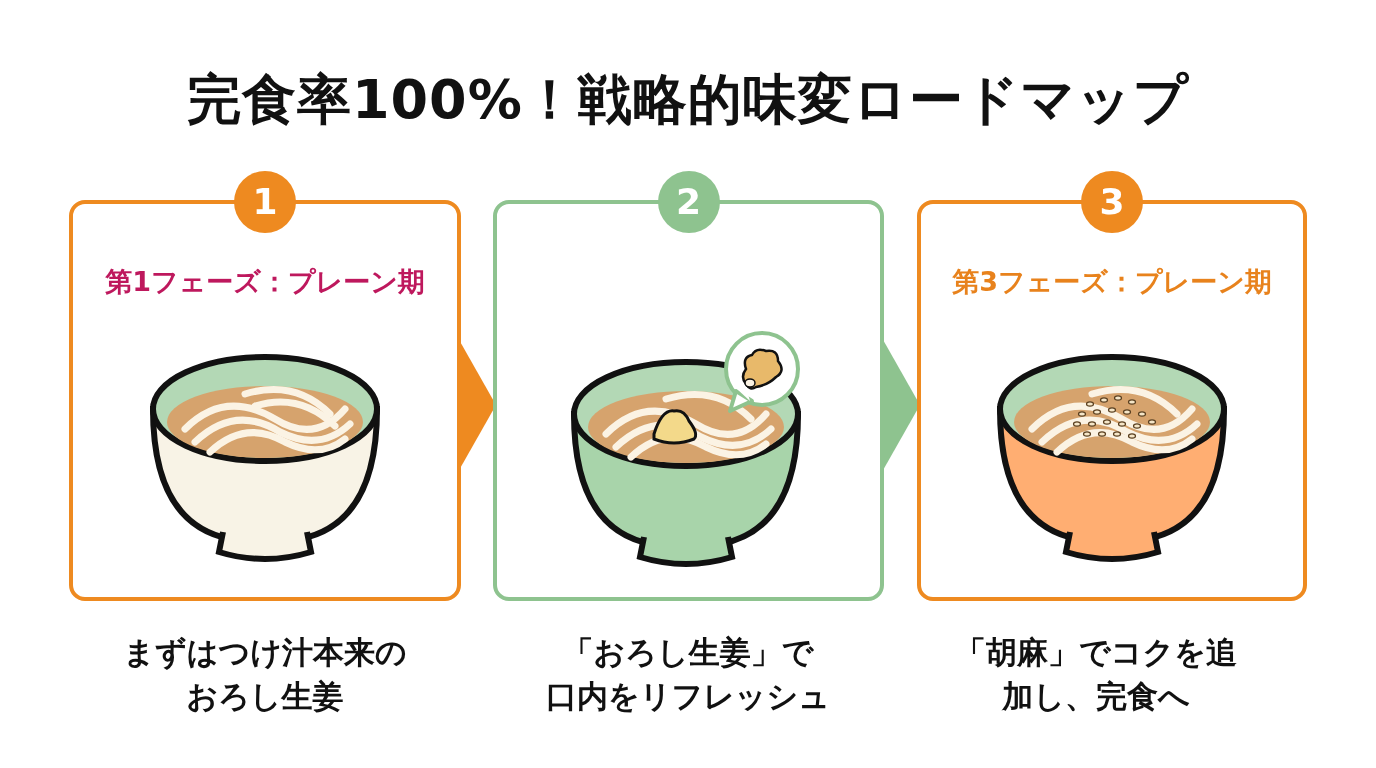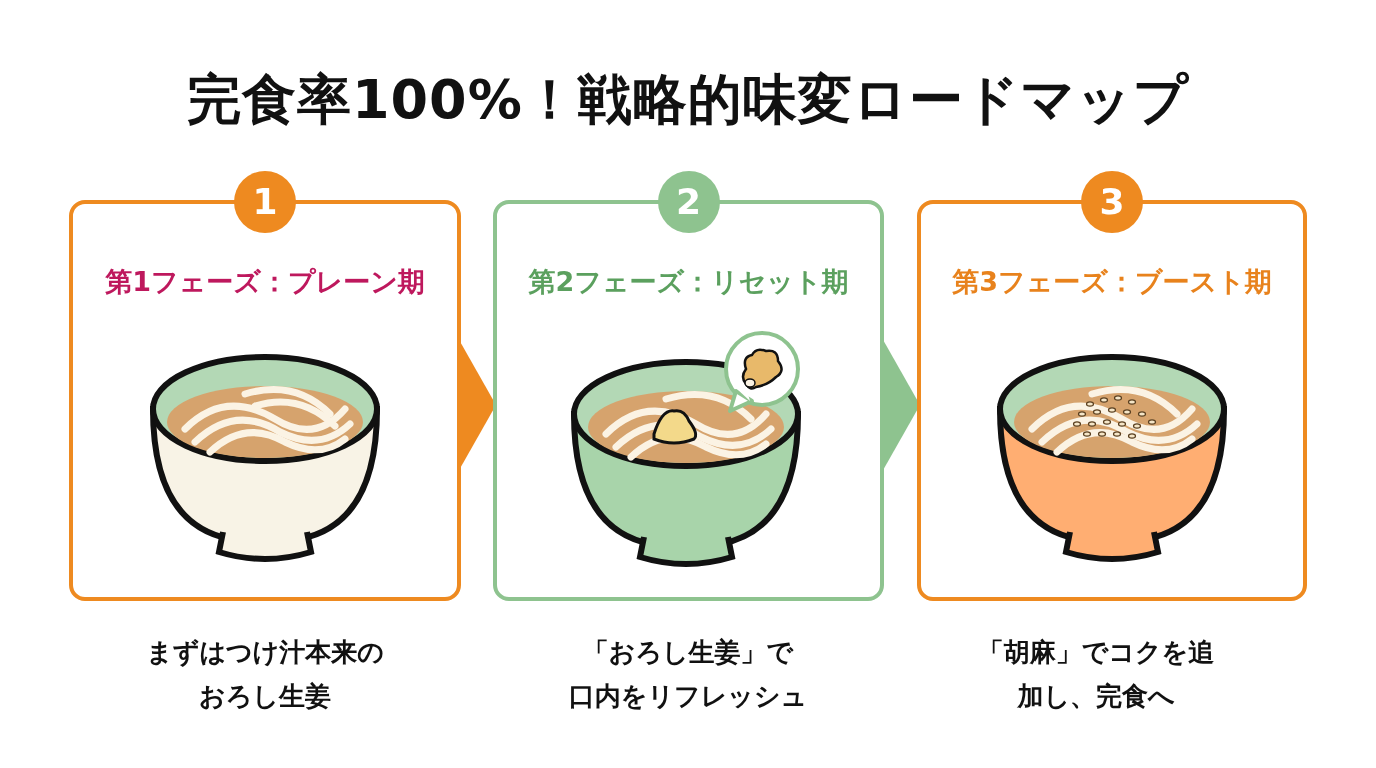--- a/index.html
+++ b/index.html
@@ -21,21 +21,21 @@
     font-size: 36px; font-weight: bold; text-align: center; line-height: 62px;
   }
   .phase-title {
     position: absolute; top: 60px; left: 0; width: 100%; text-align: center;
     font-size: 27px; font-weight: bold;
   }
   .bowl { position: absolute; left: 50%; top: 130px; transform: translateX(-50%); }
   .arrow { position: absolute; }
   .caption {
     position: absolute; top: 630px; width: 400px; text-align: center;
-    font-size: 26px; font-weight: bold; color: #111; line-height: 44px;
+    font-size: 31px; font-weight: bold; color: #111; line-height: 44px;
   }
 </style>
 </head>
 <body>
 
 <div class="title">完食率100%！戦略的味変ロードマップ</div>
 
 <div class="card" style="left:69px; width:392px; border-color:#EE8A20;">
   <div class="badge" style="background:#EE8A20;">1</div>
   <div class="phase-title" style="color:#be185d;">第1フェーズ：プレーン期</div>
@@ -57,21 +57,20 @@
 </div>
 
 <div class="arrow" style="left:458px; top:330px;">
   <svg width="42" height="140" viewBox="0 0 42 140">
       <polygon points="0,8 38,75 0,142" fill="#EE8A20"></polygon>
     </svg>
 </div>
 
 <div class="card" style="left:493px; width:391px; border-color:#8EC38F;">
   <div class="badge" style="background:#8EC38F;">2</div>
-  <div class="phase-title" style="color:#5BA05E;">第2フェーズ：リセット期</div>
   <div class="bowl" style="top:125px;">
     <svg width="270" height="240" viewBox="0 0 270 240">
       <path d="M20 85 Q20 200 97 215 L167 215 Q244 200 244 85 Z" fill="#A8D4AA" stroke="#111" stroke-width="6"></path>
       <path d="M90 208 L86 228 Q132 242 178 228 L174 208" fill="#A8D4AA" stroke="#111" stroke-width="6"></path>
       <ellipse cx="132" cy="85" rx="112" ry="52" fill="#B3D8B5" stroke="#111" stroke-width="6"></ellipse>
       <ellipse cx="132" cy="98" rx="98" ry="36" fill="#D6A36D"></ellipse>
       <g fill="none" stroke="#FBF3E4" stroke-width="7" stroke-linecap="round">
         <path d="M52 105 Q92 65 142 95 Q182 120 212 85"></path>
         <path d="M62 118 Q102 80 147 108 Q187 128 217 100"></path>
         <path d="M77 128 Q112 95 152 118 Q187 135 212 115"></path>
@@ -90,21 +89,21 @@
 </div>
 
 <div class="arrow" style="left:882px; top:330px;">
   <svg width="42" height="140" viewBox="0 0 42 140">
       <polygon points="0,8 38,75 0,142" fill="#8EC38F"></polygon>
     </svg>
 </div>
 
 <div class="card" style="left:917px; width:390px; border-color:#EE8A20;">
   <div class="badge" style="background:#EE8A20;">3</div>
-  <div class="phase-title" style="color:#E8821C;">第3フェーズ：ブースト期</div>
+  <div class="phase-title" style="color:#E8821C;">第3フェーズ：プレーン期</div>
   <div class="bowl">
     <svg width="260" height="230" viewBox="0 0 260 230">
       <path d="M18 75 Q18 190 95 205 L165 205 Q242 190 242 75 Z" fill="#FFAE72" stroke="#111" stroke-width="6"></path>
       <path d="M88 198 L84 218 Q130 232 176 218 L172 198" fill="#FFAE72" stroke="#111" stroke-width="6"></path>
       <ellipse cx="130" cy="75" rx="112" ry="52" fill="#B3D8B5" stroke="#111" stroke-width="6"></ellipse>
       <ellipse cx="130" cy="88" rx="98" ry="36" fill="#D6A36D"></ellipse>
       <g fill="none" stroke="#FBF3E4" stroke-width="7" stroke-linecap="round">
         <path d="M50 95 Q90 55 140 85 Q180 110 210 75"></path>
         <path d="M60 108 Q100 70 145 98 Q185 118 215 90"></path>
         <path d="M75 118 Q110 85 150 108 Q185 125 210 105"></path>

